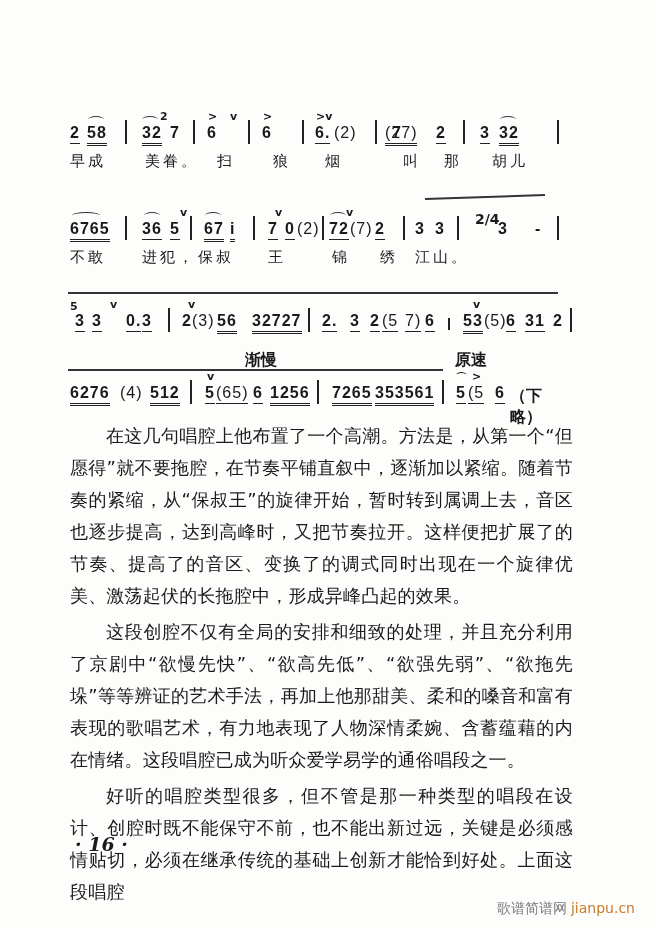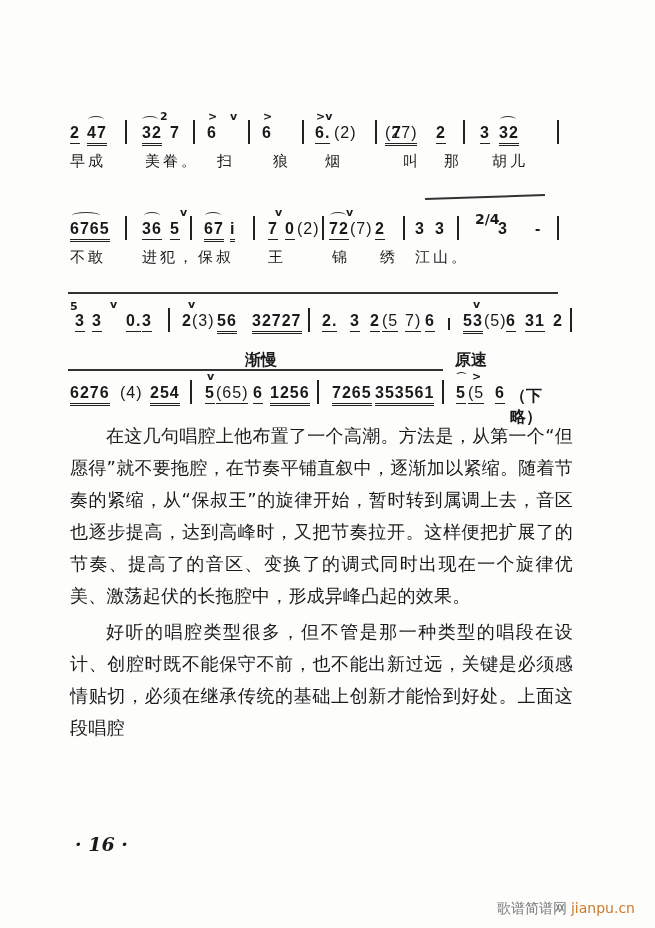--- a/index.html
+++ b/index.html
@@ -24,21 +24,21 @@
     .watermark { position:absolute; right:20px; top:900px; font-size:14px; color:#777; }
     .watermark .wm-en { color:#c97a2a; margin-left:4px; }
     .slur { position:absolute; border-top:1.5px solid #333; border-radius:50% 50% 0 0; height:6px; }
   </style>
 </head>
 <body>
 
 <div class="score-line" style="top:124px;">
   <span class="note u1" style="position:absolute;left:0;">2</span>
   <span class="slur" style="left:18px;top:-8px;width:16px;"></span>
-  <span class="note u2" style="position:absolute;left:17px;">47</span>
+  <span class="note u2" style="position:absolute;left:17px;">58</span>
   <span class="barline" style="left:55px;"></span>
   <span class="slur" style="left:72px;top:-8px;width:16px;"></span>
   <span class="note u2" style="position:absolute;left:72px;">32</span>
   <span class="mark" style="left:90px;top:-14px;">2</span>
   <span class="note" style="position:absolute;left:100px;">7</span>
   <span class="barline" style="left:123px;"></span>
   <span class="mark" style="left:138px;top:-14px;">&gt;</span>
   <span class="mark" style="left:160px;top:-14px;">v</span>
   <span class="note" style="position:absolute;left:137px;">6</span>
   <span class="barline" style="left:178px;"></span>
@@ -142,41 +142,42 @@
   <span class="note" style="position:absolute;left:483px;">2</span>
   <span class="barline" style="left:500px;"></span>
 </div>
 
 <div class="tempo" style="left:245px;top:350px;">渐慢</div>
 <div class="tempo" style="left:455px;top:350px;">原速</div>
 <div class="hline" style="left:68px;top:369px;width:375px;"></div>
 <div class="score-line" style="top:384px;">
   <span class="note u2" style="position:absolute;left:0;">6276</span>
   <span class="note" style="position:absolute;left:50px;font-weight:normal;">(4)</span>
-  <span class="note u2" style="position:absolute;left:80px;">254</span>
+  <span class="note u2" style="position:absolute;left:80px;">512</span>
   <span class="barline" style="left:120px;"></span>
   <span class="mark" style="left:137px;top:-14px;">v</span>
   <span class="note u1" style="position:absolute;left:135px;">5</span>
   <span class="note u1" style="position:absolute;left:146px;font-weight:normal;text-align:center;">(65)</span>
   <span class="note u1" style="position:absolute;left:183px;">6</span>
   <span class="note u2" style="position:absolute;left:200px;">1256</span>
   <span class="barline" style="left:247px;"></span>
   <span class="note u2" style="position:absolute;left:262px;">7265</span>
   <span class="note u2" style="position:absolute;left:305px;">353561</span>
   <span class="barline" style="left:372px;"></span>
   <span class="mark" style="left:386px;top:-14px;">⌒</span>
   <span class="mark" style="left:402px;top:-14px;">&gt;</span>
   <span class="note u1" style="position:absolute;left:386px;">5</span>
   <span class="note u1" style="position:absolute;left:398px;font-weight:normal;">(5</span>
   <span class="note u1" style="position:absolute;left:425px;">6</span>
   <span class="tempo" style="left:440px;top:2px;">（下略）</span>
 </div>
 
 <div class="prose" style="top:420px;">
   <p class="indent">在这几句唱腔上他布置了一个高潮。方法是，从第一个“但愿得”就不要拖腔，在节奏平铺直叙中，逐渐加以紧缩。随着节奏的紧缩，从“保叔王”的旋律开始，暂时转到属调上去，音区也逐步提高，达到高峰时，又把节奏拉开。这样便把扩展了的节奏、提高了的音区、变换了的调式同时出现在一个旋律优美、激荡起伏的长拖腔中，形成异峰凸起的效果。</p>
+  <p class="indent" style="margin-top:4px;">这段创腔不仅有全局的安排和细致的处理，并且充分利用了京剧中“欲慢先快”、“欲高先低”、“欲强先弱”、“欲拖先垛”等等辨证的艺术手法，再加上他那甜美、柔和的嗓音和富有表现的歌唱艺术，有力地表现了人物深情柔婉、含蓄蕴藉的内在情绪。这段唱腔已成为听众爱学易学的通俗唱段之一。</p>
   <p class="indent" style="margin-top:4px;">好听的唱腔类型很多，但不管是那一种类型的唱段在设计、创腔时既不能保守不前，也不能出新过远，关键是必须感情贴切，必须在继承传统的基础上创新才能恰到好处。上面这段唱腔</p>
 </div>
 
 <div class="pagenum">· 16 ·</div>
 
 <div class="watermark">
   <span>歌谱简谱网</span><span class="wm-en">jianpu.cn</span>
 </div>
 
 </body></html>

